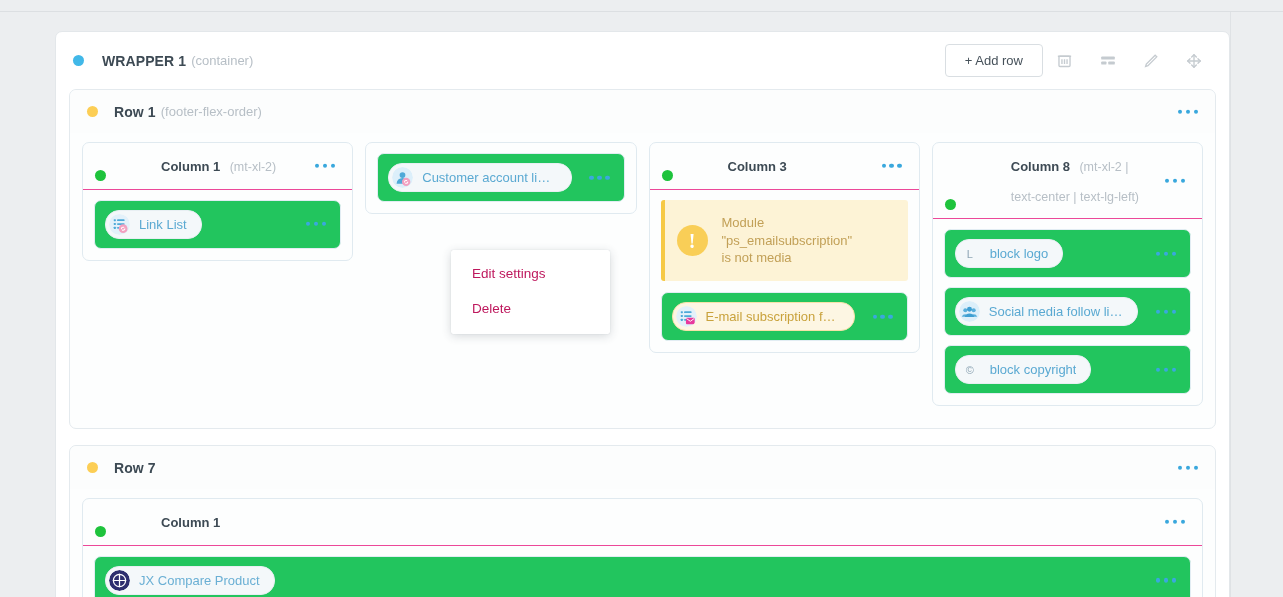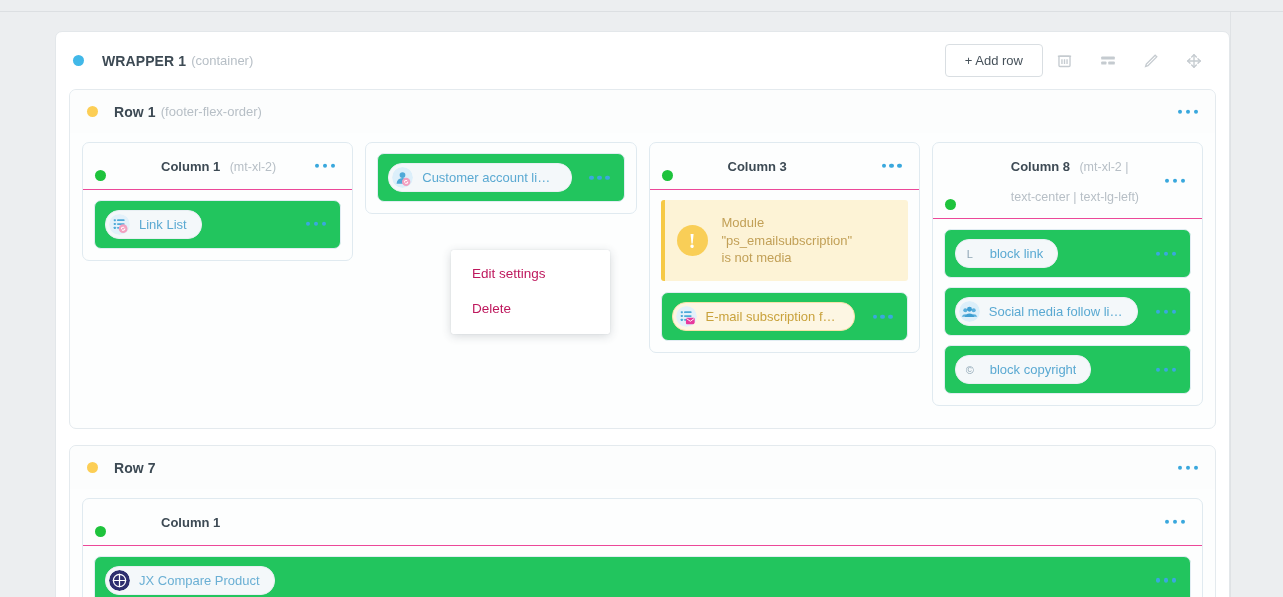--- a/index.html
+++ b/index.html
@@ -417,21 +417,21 @@
               <i></i>
               <i></i>
               <i></i>
             </span>
         </div>
         <div class="col-body">
 
           <div class="elem-tile">
             <span class="pill">
               <span class="pill-ico plain">L</span>
-              <span class="pill-txt">block link</span>
+              <span class="pill-txt">block logo</span>
             </span>
             <span class="ellipsis">
                 <i></i>
                 <i></i>
                 <i></i>
               </span>
           </div>
 
           <div class="elem-tile">
             <span class="pill">

